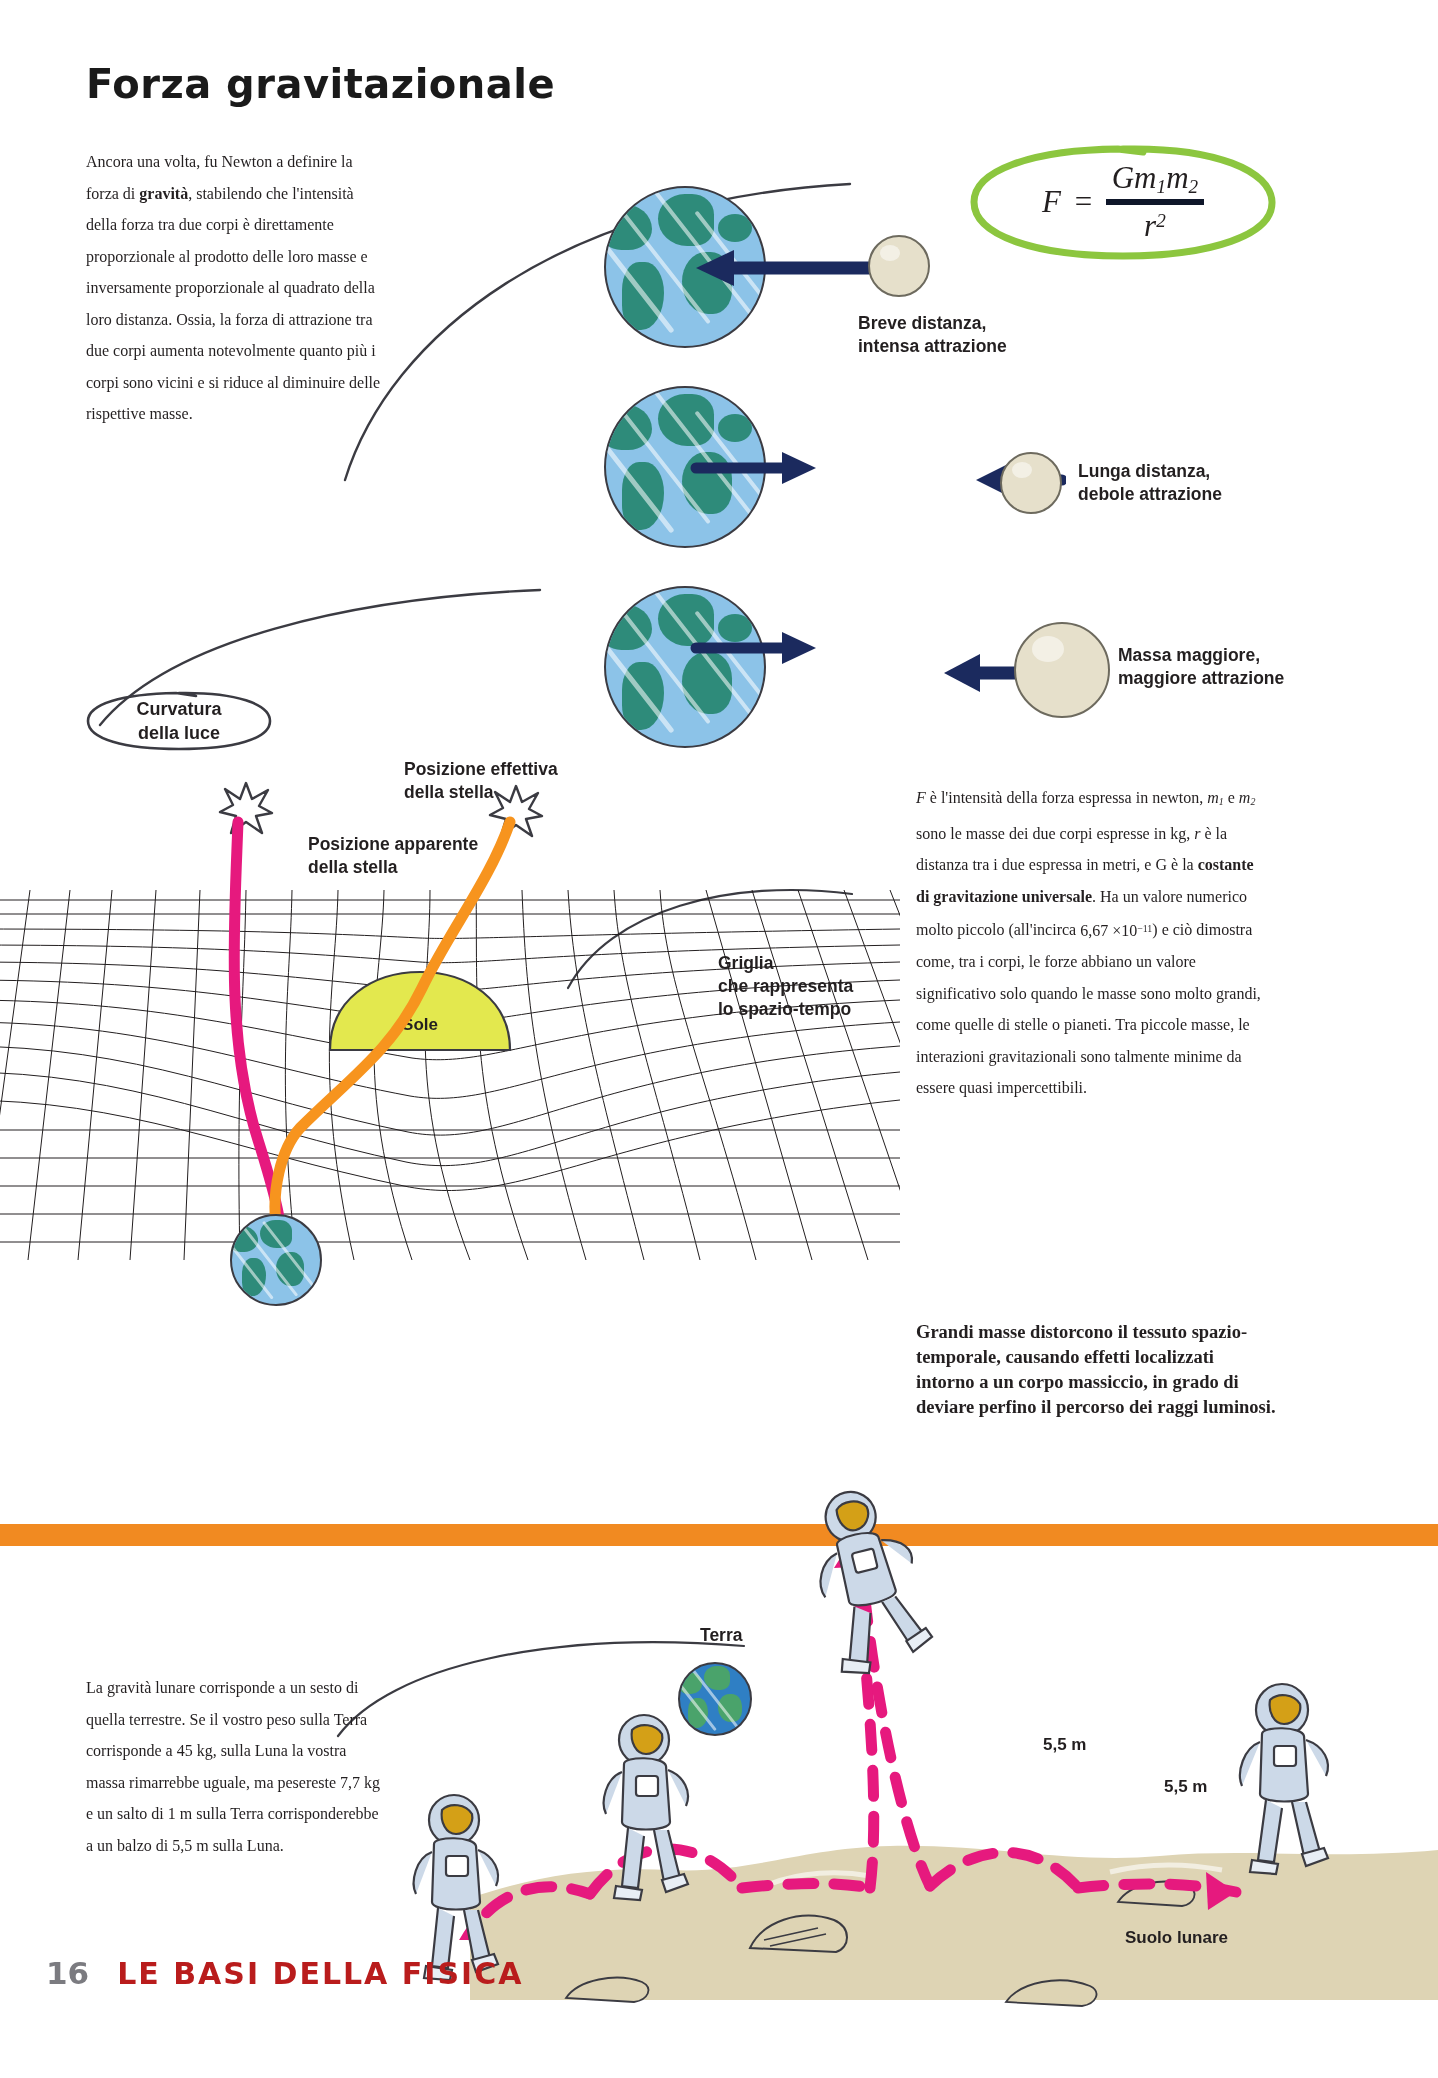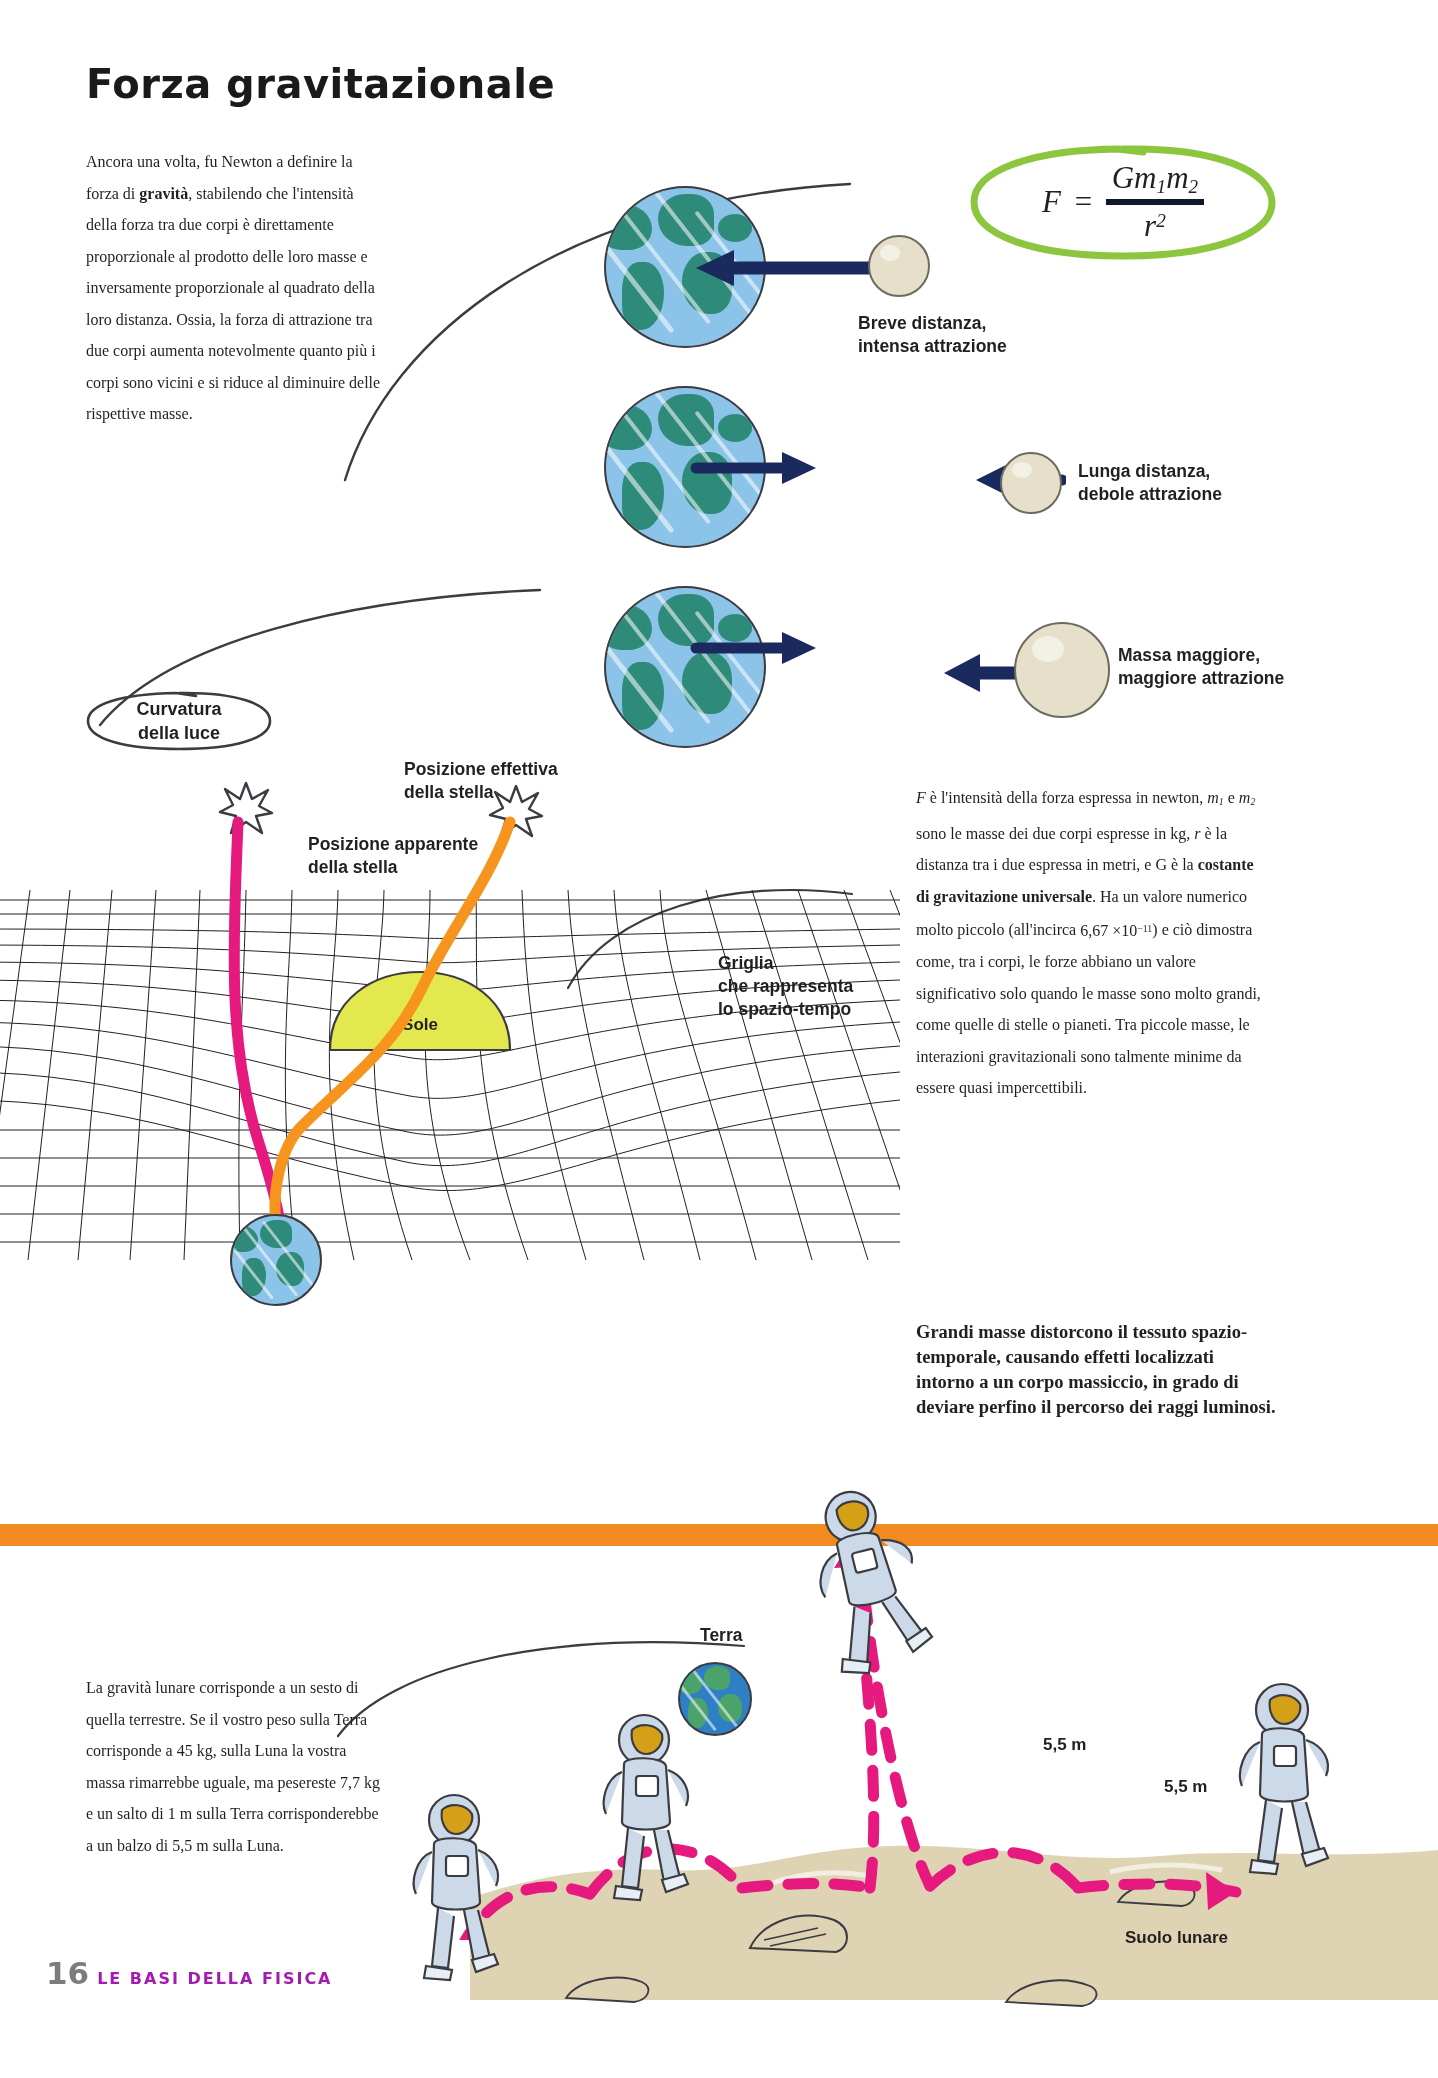--- a/index.html
+++ b/index.html
@@ -57,24 +57,24 @@
   #spacetime{position:absolute;left:0;top:890px;width:900px;height:370px;}
 
   
   #divider{position:absolute;left:0;top:1524px;width:1438px;height:22px;
            background:#f18a21;}
 
   
   #ground{position:absolute;left:470px;top:1820px;width:968px;height:180px;}
 
   
-  #footer{position:absolute;left:46px;top:1955px;display:flex;align-items:baseline;gap:8px;}
+  #footer{position:absolute;left:46px;top:1955px;display:flex;align-items:baseline;gap:28px;}
   #footer .pg{font-family:"DejaVu Sans",sans-serif;font-weight:700;font-size:31px;color:#7b7b80;}
-  #footer .bk{font-family:"DejaVu Sans",sans-serif;font-weight:700;font-size:16px;
-              color:#a21caf;letter-spacing:2px;}
+  #footer .bk{font-family:"DejaVu Sans",sans-serif;font-weight:700;font-size:30px;
+              color:#b91c1c;letter-spacing:2px;}
 
   .star{position:absolute;}
   .astronaut{position:absolute;}
   .dash-label{position:absolute;font-weight:700;font-size:17px;color:#231f20;}
 </style>
 </head>
 <body>
 
 <div class="page">
 

